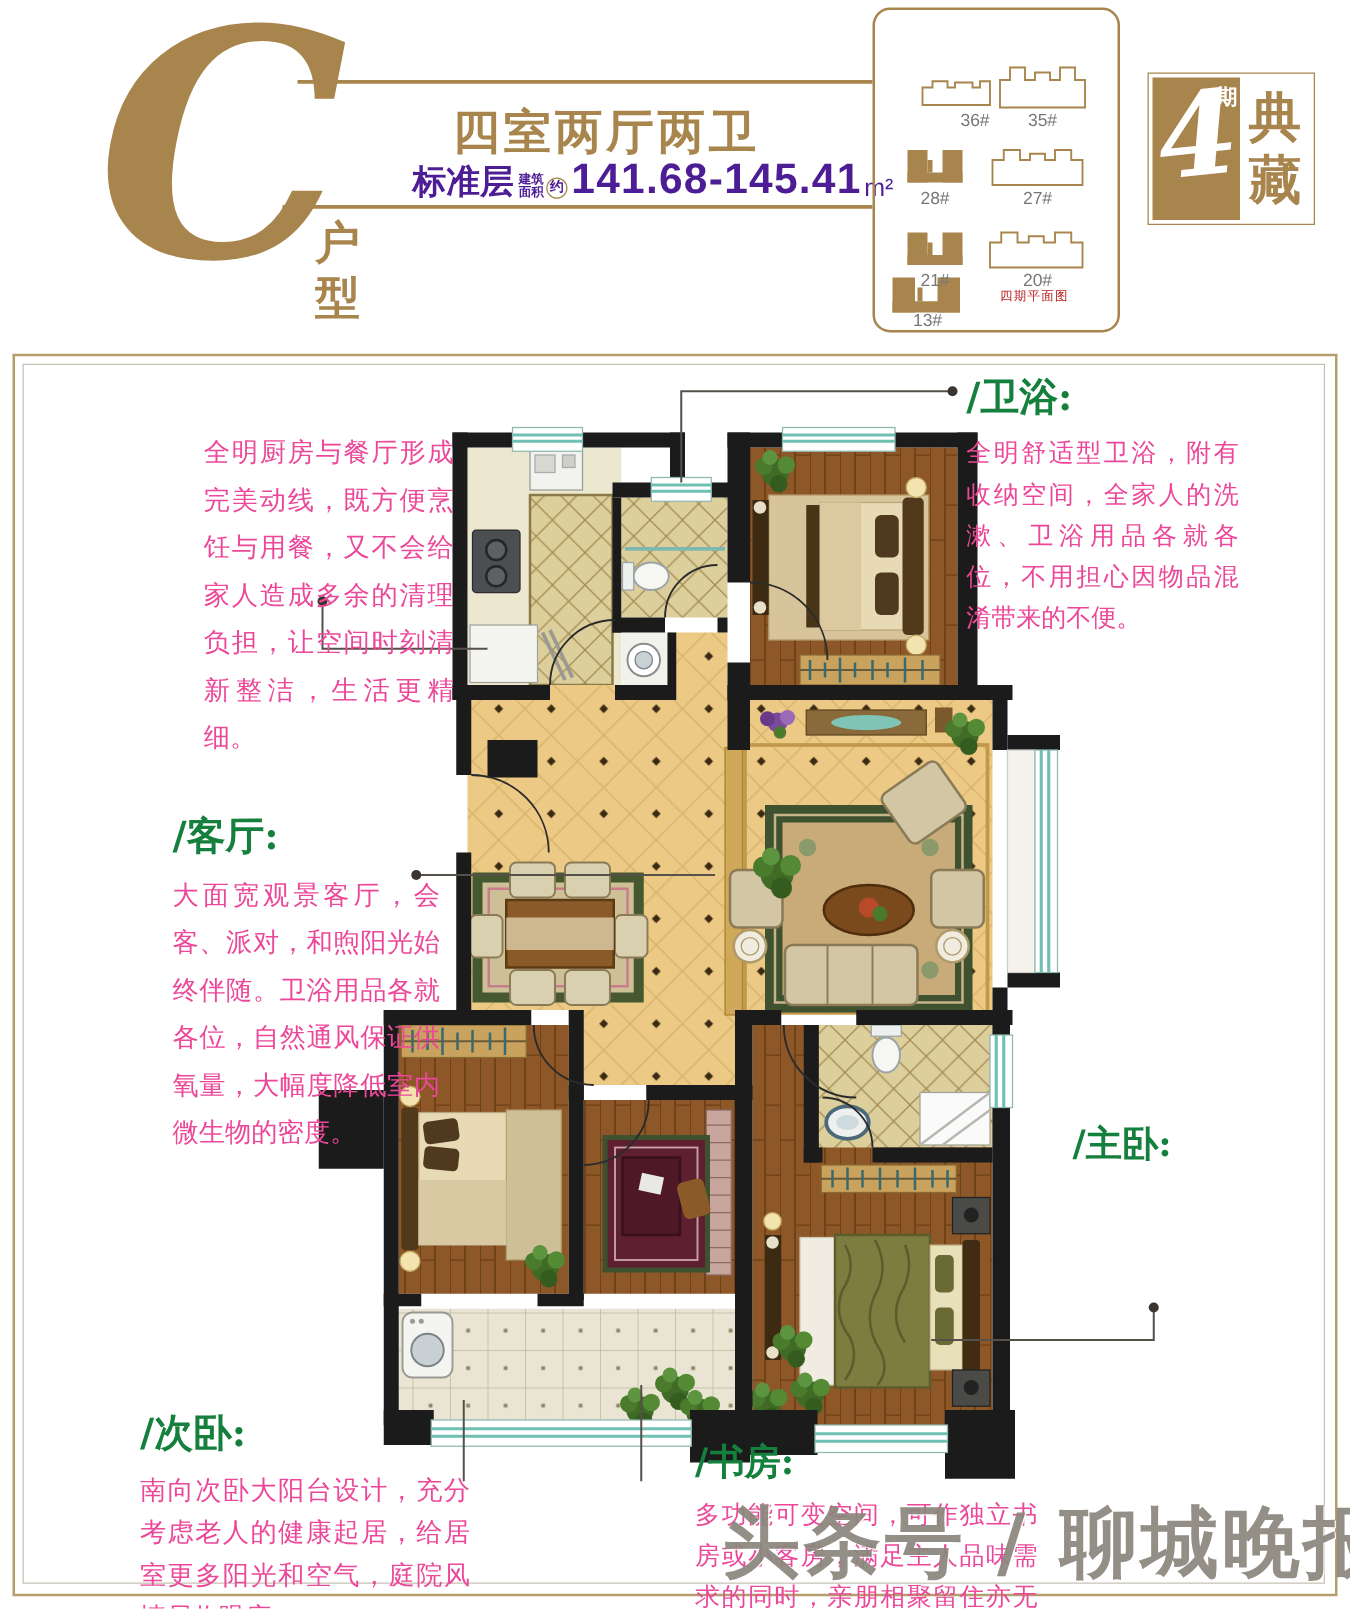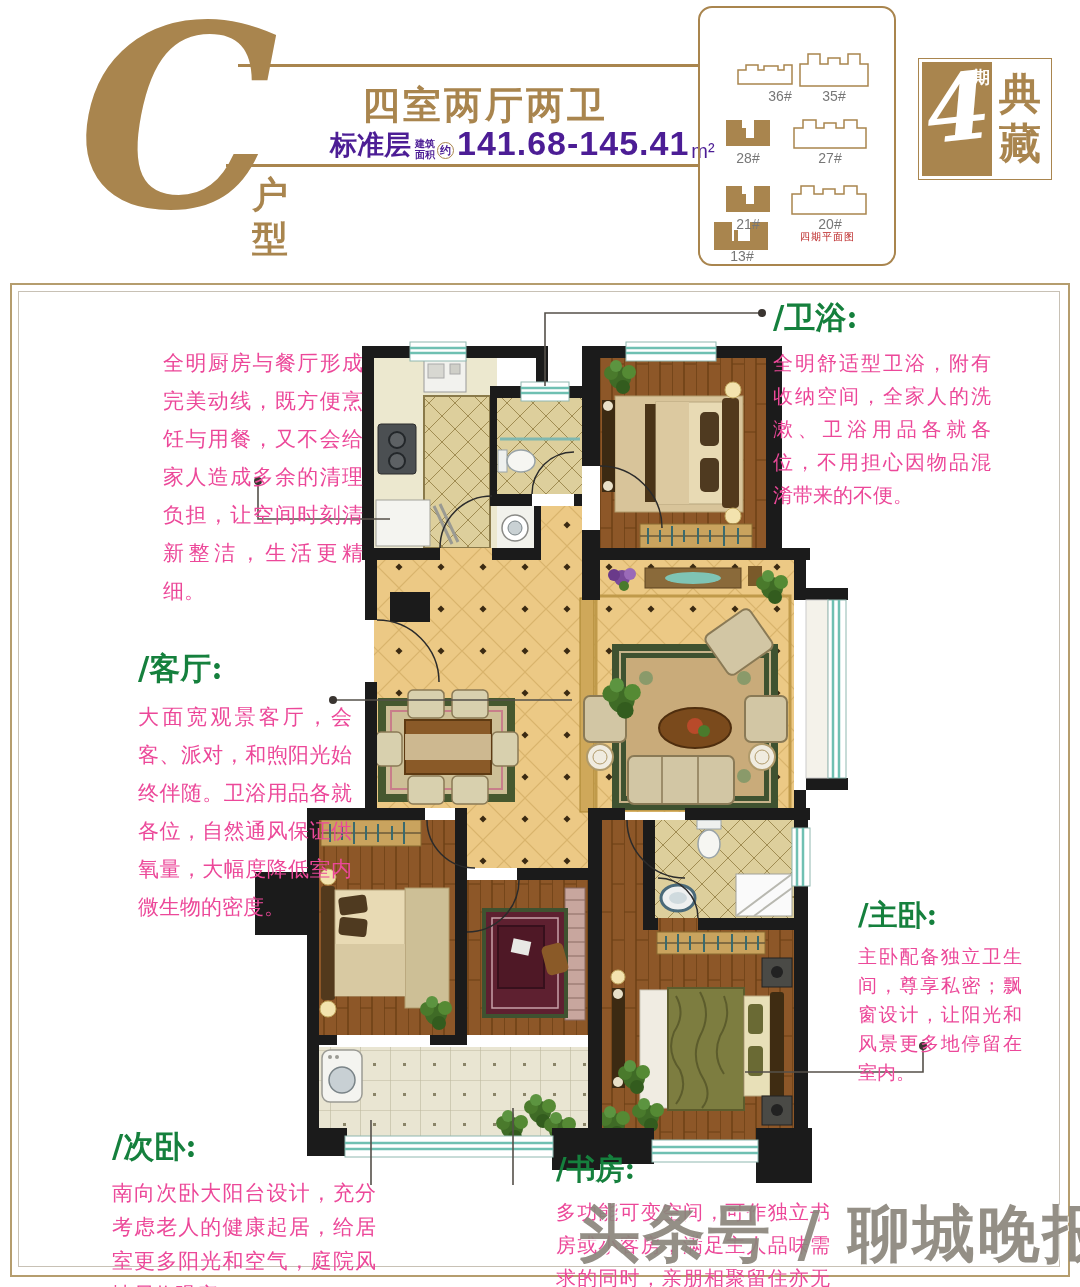--- a/index.html
+++ b/index.html
@@ -445,21 +445,20 @@
     <div class="anno-b" style="width:218px;font-size:20px;line-height:33px;margin-top:8px;">全明舒适型卫浴，附有收纳空间，全家人的洗漱、卫浴用品各就各位，不用担心因物品混淆带来的不便。</div>
   </div>
 
   <div class="anno" style="left:138px;top:636px;margin-top:12px;">
     <div class="anno-h" style="font-size:31px;">/客厅:</div>
     <div class="anno-b" style="width:214px;font-size:21px;line-height:38px;margin-top:8px;">大面宽观景客厅，会客、派对，和煦阳光始终伴随。卫浴用品各就各位，自然通风保证供氧量，大幅度降低室内微生物的密度。</div>
   </div>
 
   <div class="anno" style="left:858px;top:896px;">
     <div class="anno-h" style="font-size:29px;">/主卧:</div>
-    <div class="anno-b" style="width:164px;font-size:19px;line-height:29px;margin-top:6px;">主卧配备独立卫生间，尊享私密；飘窗设计，让阳光和风景更多地停留在室内。</div>
   </div>
 
   <div class="anno" style="left:112px;top:1126px;">
     <div class="anno-h" style="font-size:31px;">/次卧:</div>
     <div class="anno-b" style="width:264px;font-size:21px;line-height:34px;margin-top:8px;">南向次卧大阳台设计，充分考虑老人的健康起居，给居室更多阳光和空气，庭院风情尽收眼底。</div>
   </div>
 
   <div class="anno" style="left:556px;top:1150px;">
     <div class="anno-h" style="font-size:29px;">/书房:</div>
     <div class="anno-b" style="width:274px;font-size:20px;line-height:33px;margin-top:6px;">多功能可变空间，可作独立书房或小客房，满足主人品味需求的同时，亲朋相聚留住亦无忧。</div>

